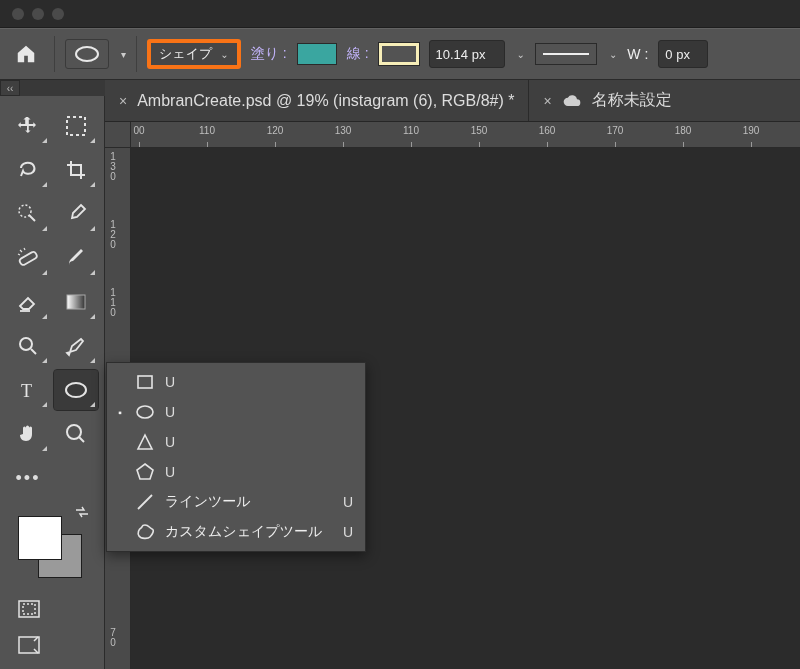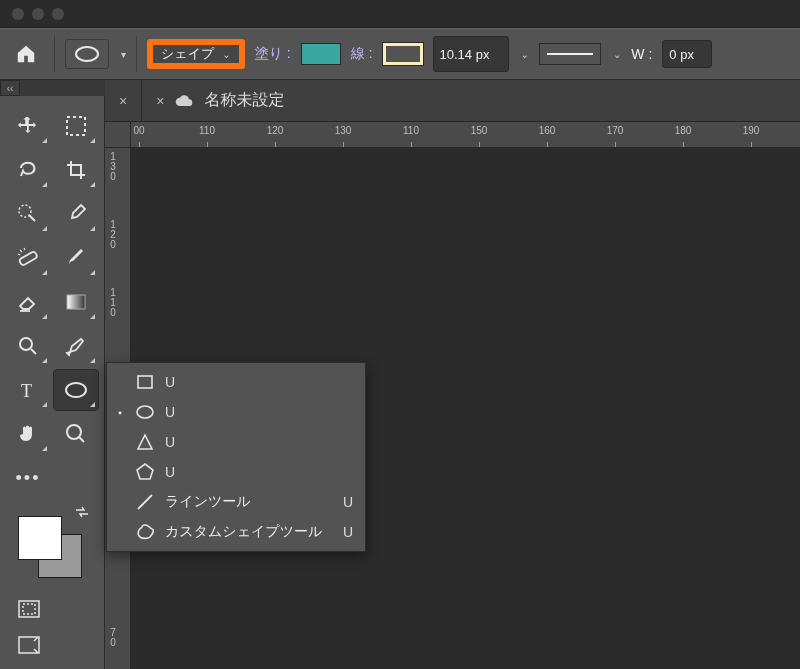--- a/index.html
+++ b/index.html
@@ -50,37 +50,37 @@
     border:1px solid #3a3a3a;
     border-radius:3px;
     display:flex;align-items:center;justify-content:center;
     background:#535353;
   }
   .tool-preview svg { display:block; }
   .chev { font-size:10px; color:#ccc; margin-left:2px;}
   .dropdown {
     height:30px;
     background:#464646;
-    border:6px solid #f97316;
+    border:4px solid #f97316;
     border-radius:3px;
     display:flex;align-items:center;
     padding:0 8px;
     gap:6px;
     color:#eee;
   }
   .label { color:#c4b5fd; font-size:14px; }
   .fill-swatch {
     width:40px;height:22px;border:1px solid #2a2a2a;
   }
   .stroke-swatch {
     width:40px;height:22px;border:3px solid #f7eeb8;background:#535353;
     outline:1px solid #2a2a2a;
   }
   .value-input {
-    height:36px;width:76px;
+    height:28px;width:76px;
     background:#373737;border:1px solid #2a2a2a;border-radius:3px;
     color:#eee;padding:0 6px;font-size:13px;
     display:flex;align-items:center;
   }
   .stroke-style {
     width:62px;height:22px;border:1px solid #2a2a2a;
     background:#535353;
     display:flex;align-items:center;justify-content:center;
   }
   .stroke-style .line { height:2px;width:46px;background:#eee;}
@@ -297,20 +297,21 @@
   </div>
 </div>
 
 <div class="collapse-strip">
   <span>‹‹</span>
 </div>
 
 <div class="tabs">
   <div class="tab active">
     <span class="close">×</span>
+    <span>AmbranCreate.psd @ 19% (instagram (6), RGB/8#) *</span>
   </div>
   <div class="tab secondary">
     <span class="close">×</span>
     <span class="cloud-icon">
       <svg width="20" height="14" viewBox="0 0 24 16">
           <path d="M7 14a5 5 0 010-10 6 6 0 0111 2 4 4 0 010 8H7z" fill="#cfcfcf"></path>
         </svg>
     </span>
     <span>名称未設定</span>
   </div>

